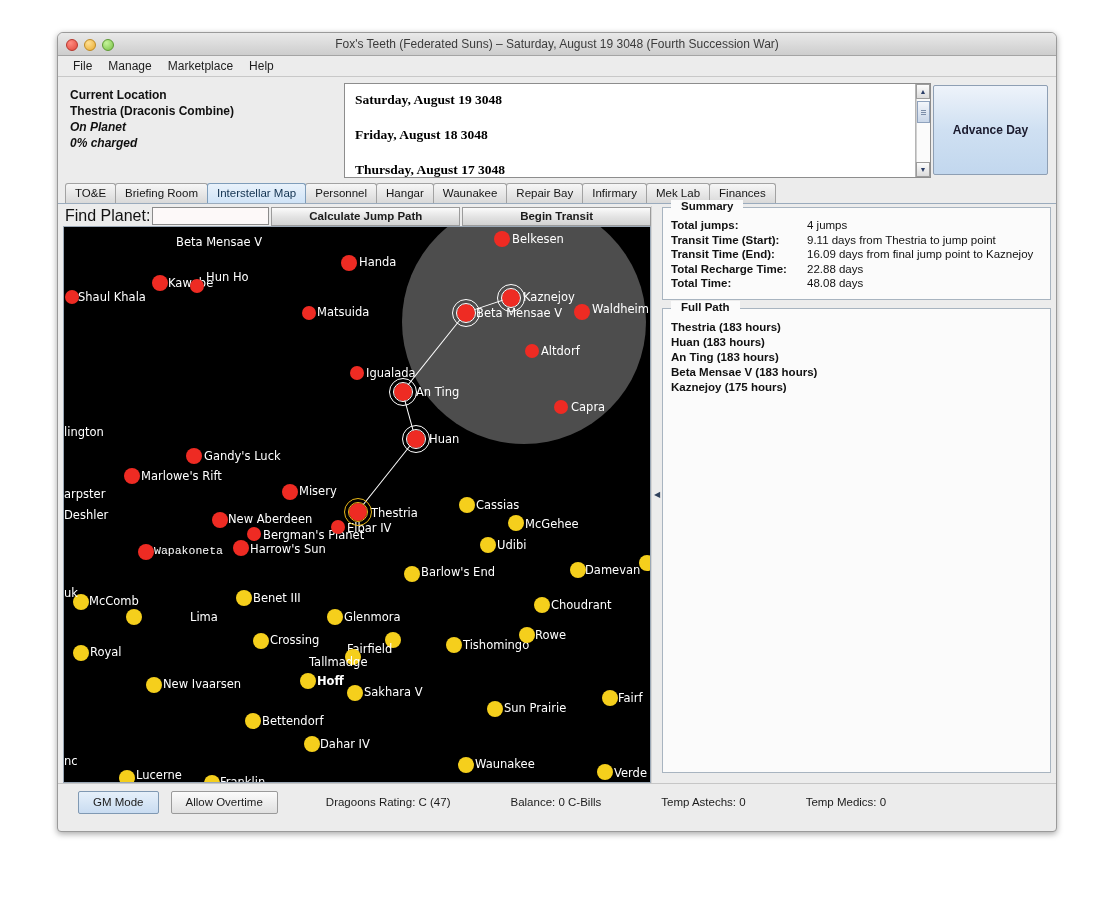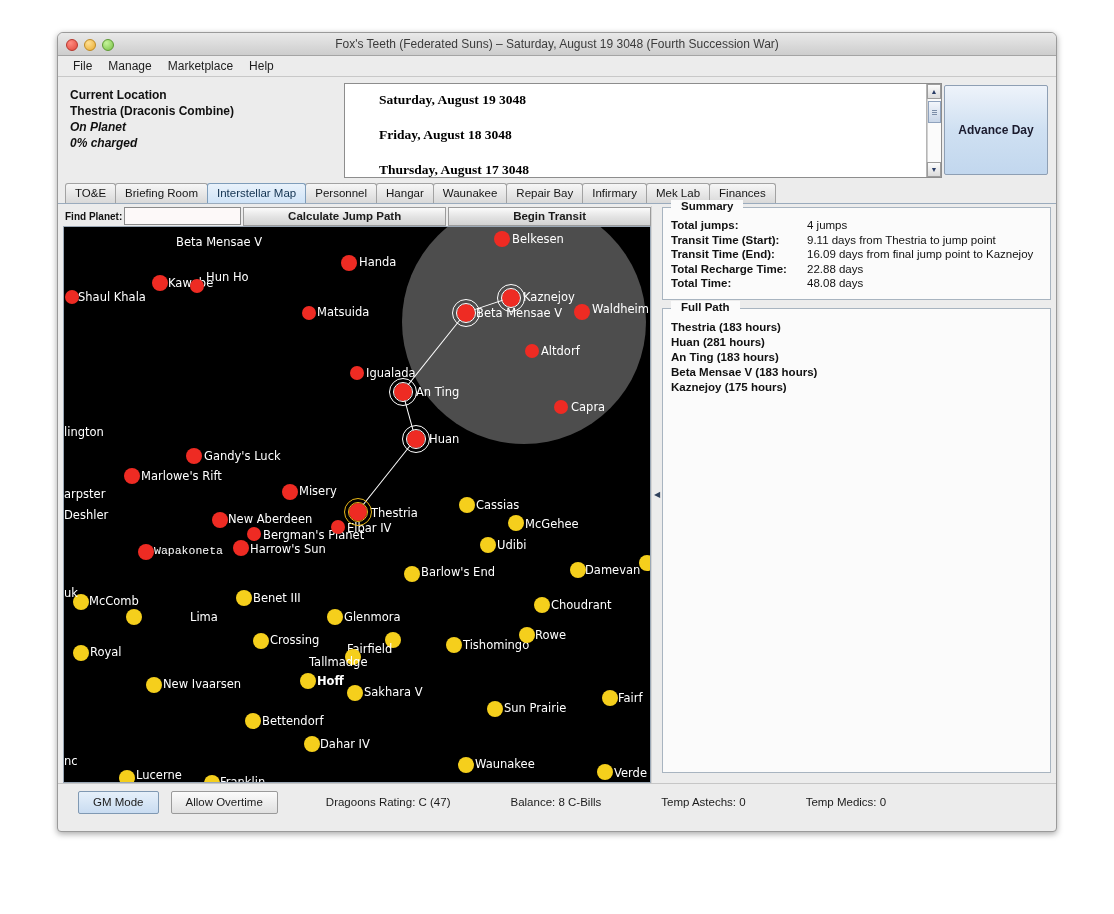--- a/index.html
+++ b/index.html
@@ -63,21 +63,20 @@
   #location-panel div { font-size: 12px; color: #111; line-height: 16px; }
   #location-panel .bold { font-weight: bold; }
   #location-panel .ital { font-style: italic; font-weight: bold; }
 
   #news-wrap {
     flex: 1;
     display: flex;
     margin-right: 2px;
     border: 1px solid #8d8d8d;
     background: #fff;
-    padding-left: 24px;
   }
   #news-list { flex: 1; padding: 8px 10px; overflow: hidden; }
   #news-list .news-line {
     font-family: "Liberation Serif", serif;
     font-weight: bold;
     font-size: 13.5px;
     color: #000;
     margin-bottom: 19px;
   }
   #news-scroll {
@@ -93,21 +92,21 @@
   .sb-track { flex: 1; background: #fbfbfb; border-left: 1px solid #d0d0d0; position: relative; }
   .sb-thumb {
     position: absolute; top: 2px; left: 0; right: 0; height: 22px;
     background: linear-gradient(to bottom,#f3f6fb,#c9d6e8);
     border: 1px solid #8fa2bd;
   }
   .sb-thumb .grip { position:absolute; left:3px; right:3px; top:8px; height:5px;
     background: repeating-linear-gradient(to bottom,#7d8ea8 0 1px,transparent 1px 2px); }
 
   #advance-day {
-    width: 104px; height: 90px; align-self: flex-start; margin-top: 2px;
+    width: 115px; height: 90px; align-self: flex-start; margin-top: 2px;
     background: linear-gradient(to bottom, #eef3fa 0%, #cfe0f2 50%, #c2d7ee 100%);
     border: 1px solid #8e9fb4;
     border-radius: 2px;
     display: flex; align-items: center; justify-content: center;
     font-size: 12px; font-weight: bold; color: #1b1b2e;
   }
 
   
   #tabstrip {
     height: 22px; padding-left: 7px;
@@ -133,21 +132,21 @@
 
   
   #main {
     height: 579px;
     background: #ececec;
     display: flex;
     padding: 2px 5px 0 5px;
   }
   #map-column { width: 588px; display: flex; flex-direction: column; }
   #map-toolbar { height: 20px; display: flex; align-items: center; }
-  #map-toolbar .lbl { font-size: 10px; font-weight: bold; color: #111; padding: 0 2px 0 2px; }
+  #map-toolbar .lbl { font-size: 16px; font-weight: normal; color: #111; padding: 0 2px 0 2px; }
   #find-input {
     width: 117px; height: 18px;
     border: 1px solid #8b8b8b; background: #fdf9f9;
     font-size: 11px; padding: 0 3px;
   }
   .tb-button {
     height: 19px; flex: 1; margin-left: 2px;
     background: linear-gradient(to bottom,#fbfbfb 0%,#e4e4e4 50%,#d2d2d2 100%);
     border: 1px solid #9b9b9b;
     font-size: 11.5px; font-weight: bold; color: #1b1b1b;
@@ -444,29 +443,29 @@
             <div class="v">22.88 days</div>
           </div>
           <div class="sumrow">
             <div class="k">Total Time:</div>
             <div class="v">48.08 days</div>
           </div>
         </div>
       <div class="group" id="fullpath-group">
         <span class="legend">Full Path</span>
       <div class="pathline">Thestria (183 hours)</div>
-          <div class="pathline">Huan (281 hours)</div>
+          <div class="pathline">Huan (183 hours)</div>
           <div class="pathline">An Ting (183 hours)</div>
           <div class="pathline">Beta Mensae V (183 hours)</div>
           <div class="pathline">Kaznejoy (175 hours)</div>
         </div>
     </div>
   </div>
 
   <div id="statusbar">
     <div class="sb-button toggled">GM Mode</div>
     <div class="sb-button">Allow Overtime</div>
     <span class="status-text">Dragoons Rating: C (47)</span>
-    <span class="status-text">Balance: 8 C-Bills</span>
+    <span class="status-text">Balance: 0 C-Bills</span>
     <span class="status-text">Temp Astechs: 0</span>
     <span class="status-text">Temp Medics: 0</span>
   </div>
 </div>
 
 </body></html>

